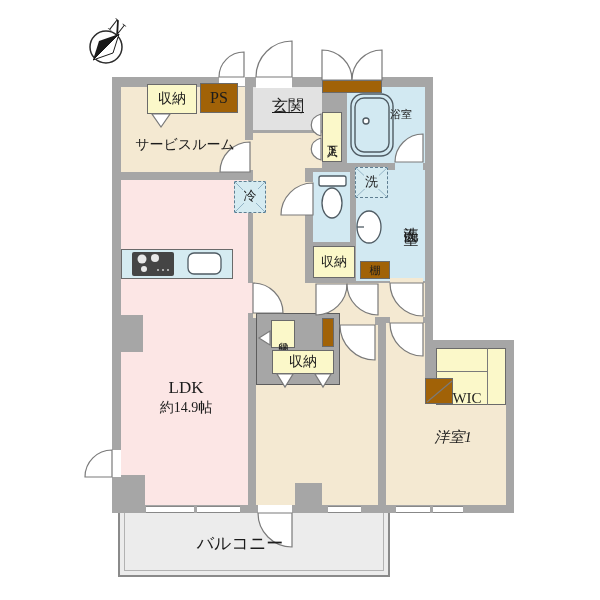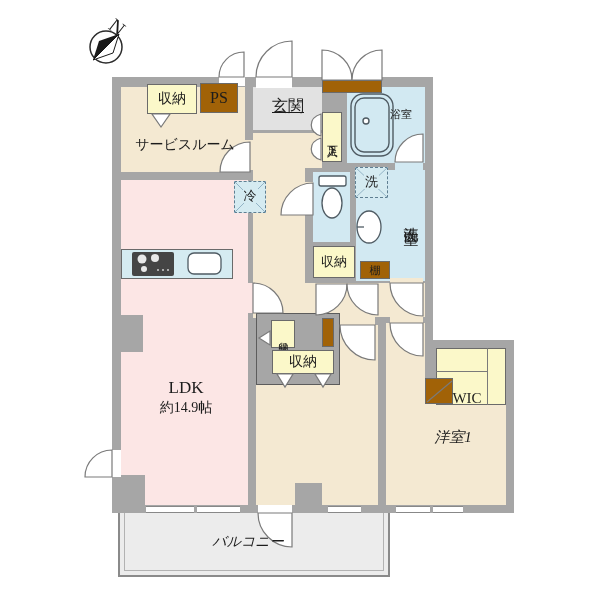--- a/index.html
+++ b/index.html
@@ -205,21 +205,21 @@
   </div>
 
   <div class="abs vlbl" style="left:398px;top:180px;width:22px;height:76px;font-size:15px;letter-spacing:2px;">
     <span>洗面室</span>
   </div>
 
   <div class="abs lbl" style="left:440px;top:376px;width:54px;font-size:15px;margin-top:13px;">
     <span>WIC</span>
   </div>
 
-  <div class="abs lbl" style="left:178px;top:533px;width:140px;font-size:14px;font-style:italic;">
+  <div class="abs lbl" style="left:170px;top:533px;width:140px;font-size:17px;">
     <span>バルコニー</span>
   </div>
 
   <div class="abs lbl" style="left:234px;top:188px;width:32px;font-size:13px;">
     <span style="background:#d5ebf1;padding:0 1px;">冷</span>
   </div>
 
   <div class="abs lbl" style="left:355px;top:174px;width:33px;font-size:13px;">
     <span style="background:#d5ebf1;padding:0 1px;">洗</span>
   </div>

